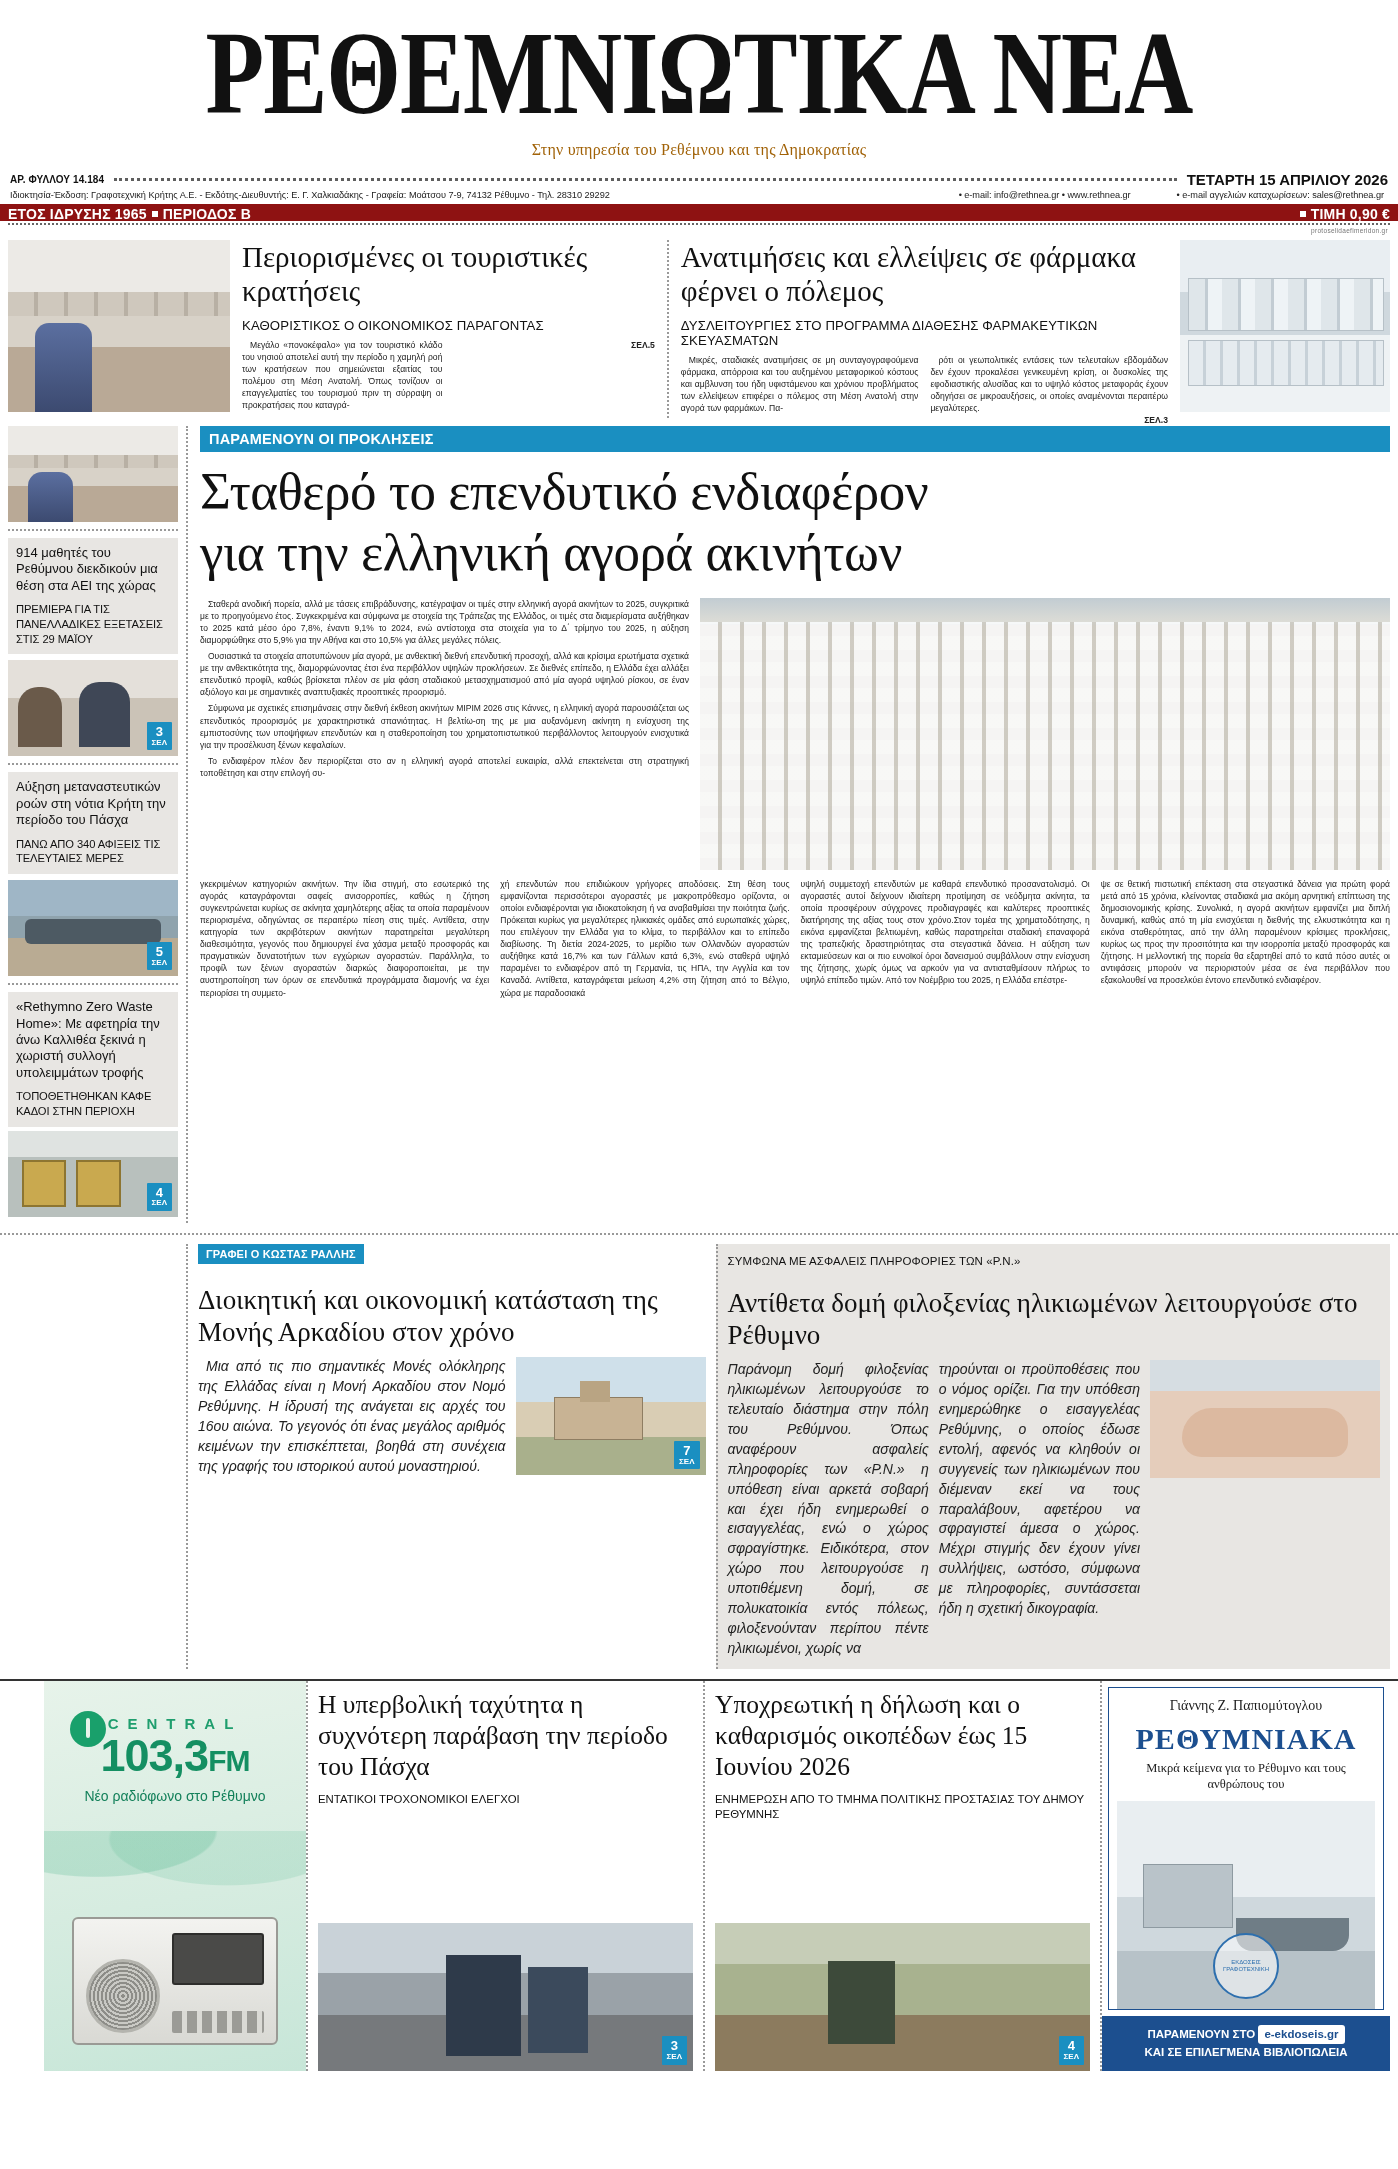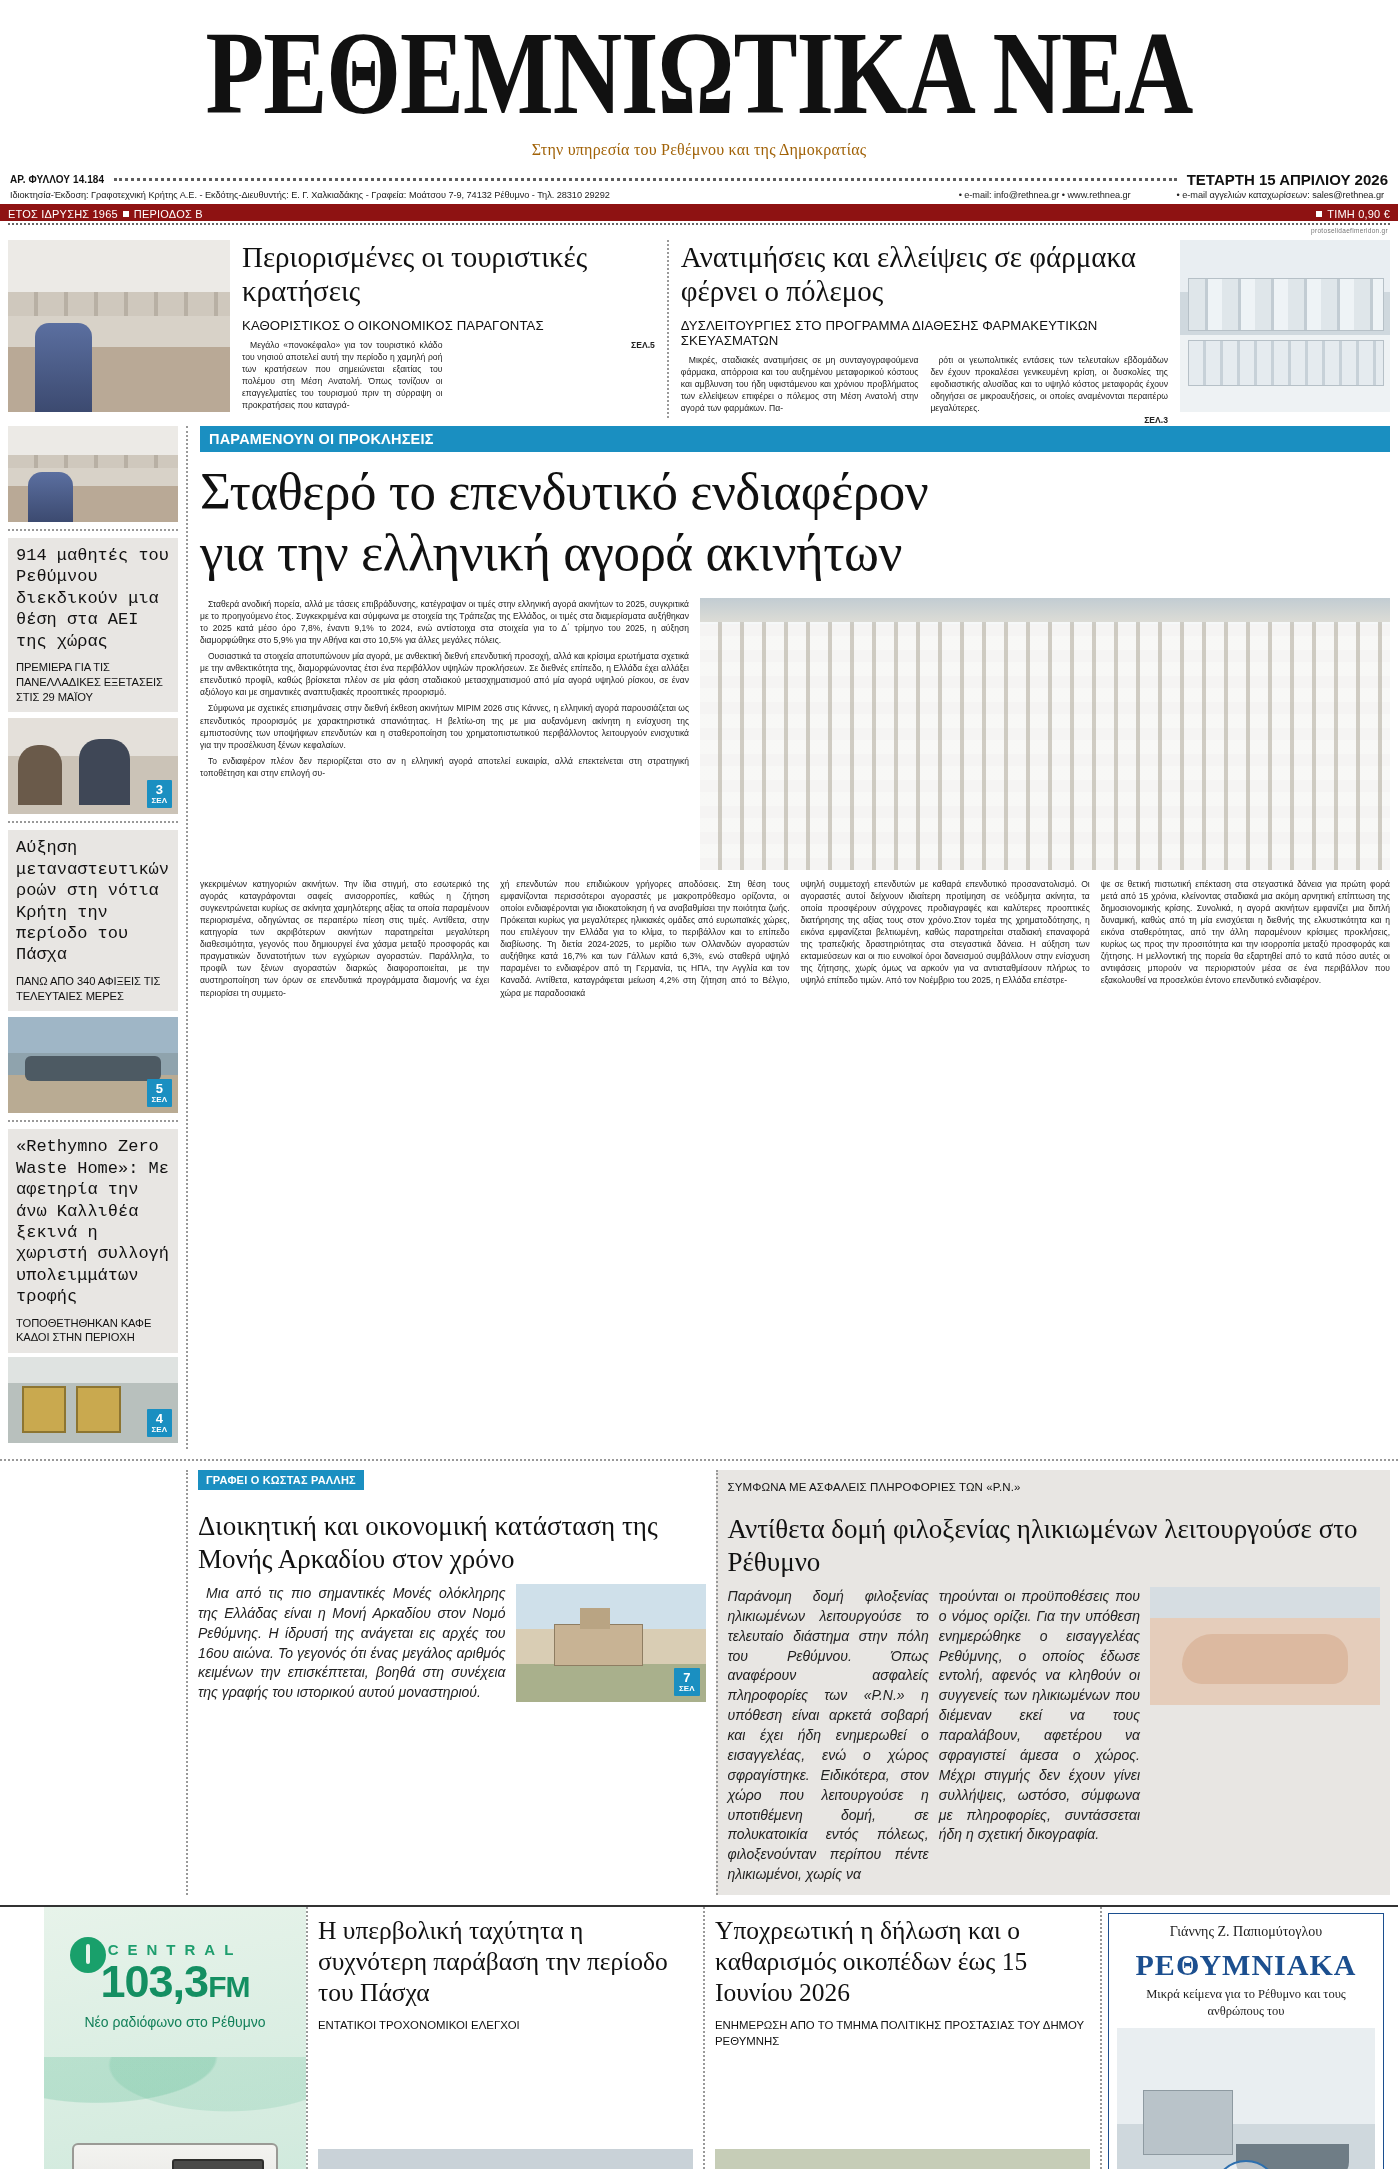--- a/index.html
+++ b/index.html
@@ -82,22 +82,22 @@
   .imprint .mid  { margin-left: auto; padding-left: 30px; white-space: nowrap; }
   .imprint .right{ margin-left: 46px; padding-right: 4px; white-space: nowrap; }
 
   .redbar {
     background: #8e1212;
     color: #fff;
     height: 15px;
     display: flex;
     align-items: center;
     padding: 0 8px;
-    font-size: 11px;
-    font-weight: normal;
+    font-size: 14px;
+    font-weight: bold;
     letter-spacing: .2px;
   }
   .redbar .sq { display:inline-block; width:6px; height:6px; background:#fff; margin: 0 5px; }
   .redbar .price { margin-left: auto; display:flex; align-items:center; }
 
   .dotted-rule {
     border-top: 2px dotted #666;
     margin: 2px 8px 0 8px;
     height: 0;
   }
@@ -170,22 +170,22 @@
 
   
   .sidebar {
     width: 180px;
     flex: 0 0 180px;
     border-right: 2px dotted #999;
     padding-right: 8px;
   }
   .side-item { margin-bottom: 6px; }
   .side-head {
-    font-family: Liberation Mono, monospace;
-    font-size: 17px;
+    font-family: Liberation Sans, sans-serif;
+    font-size: 13px;
     line-height: 1.26;
     color: #111;
     background: #e8e6e3;
     padding: 7px 8px 6px 8px;
   }
   .side-kicker {
     font-size: 11.2px;
     line-height: 1.32;
     letter-spacing: -.1px;
     background: #e8e6e3;

